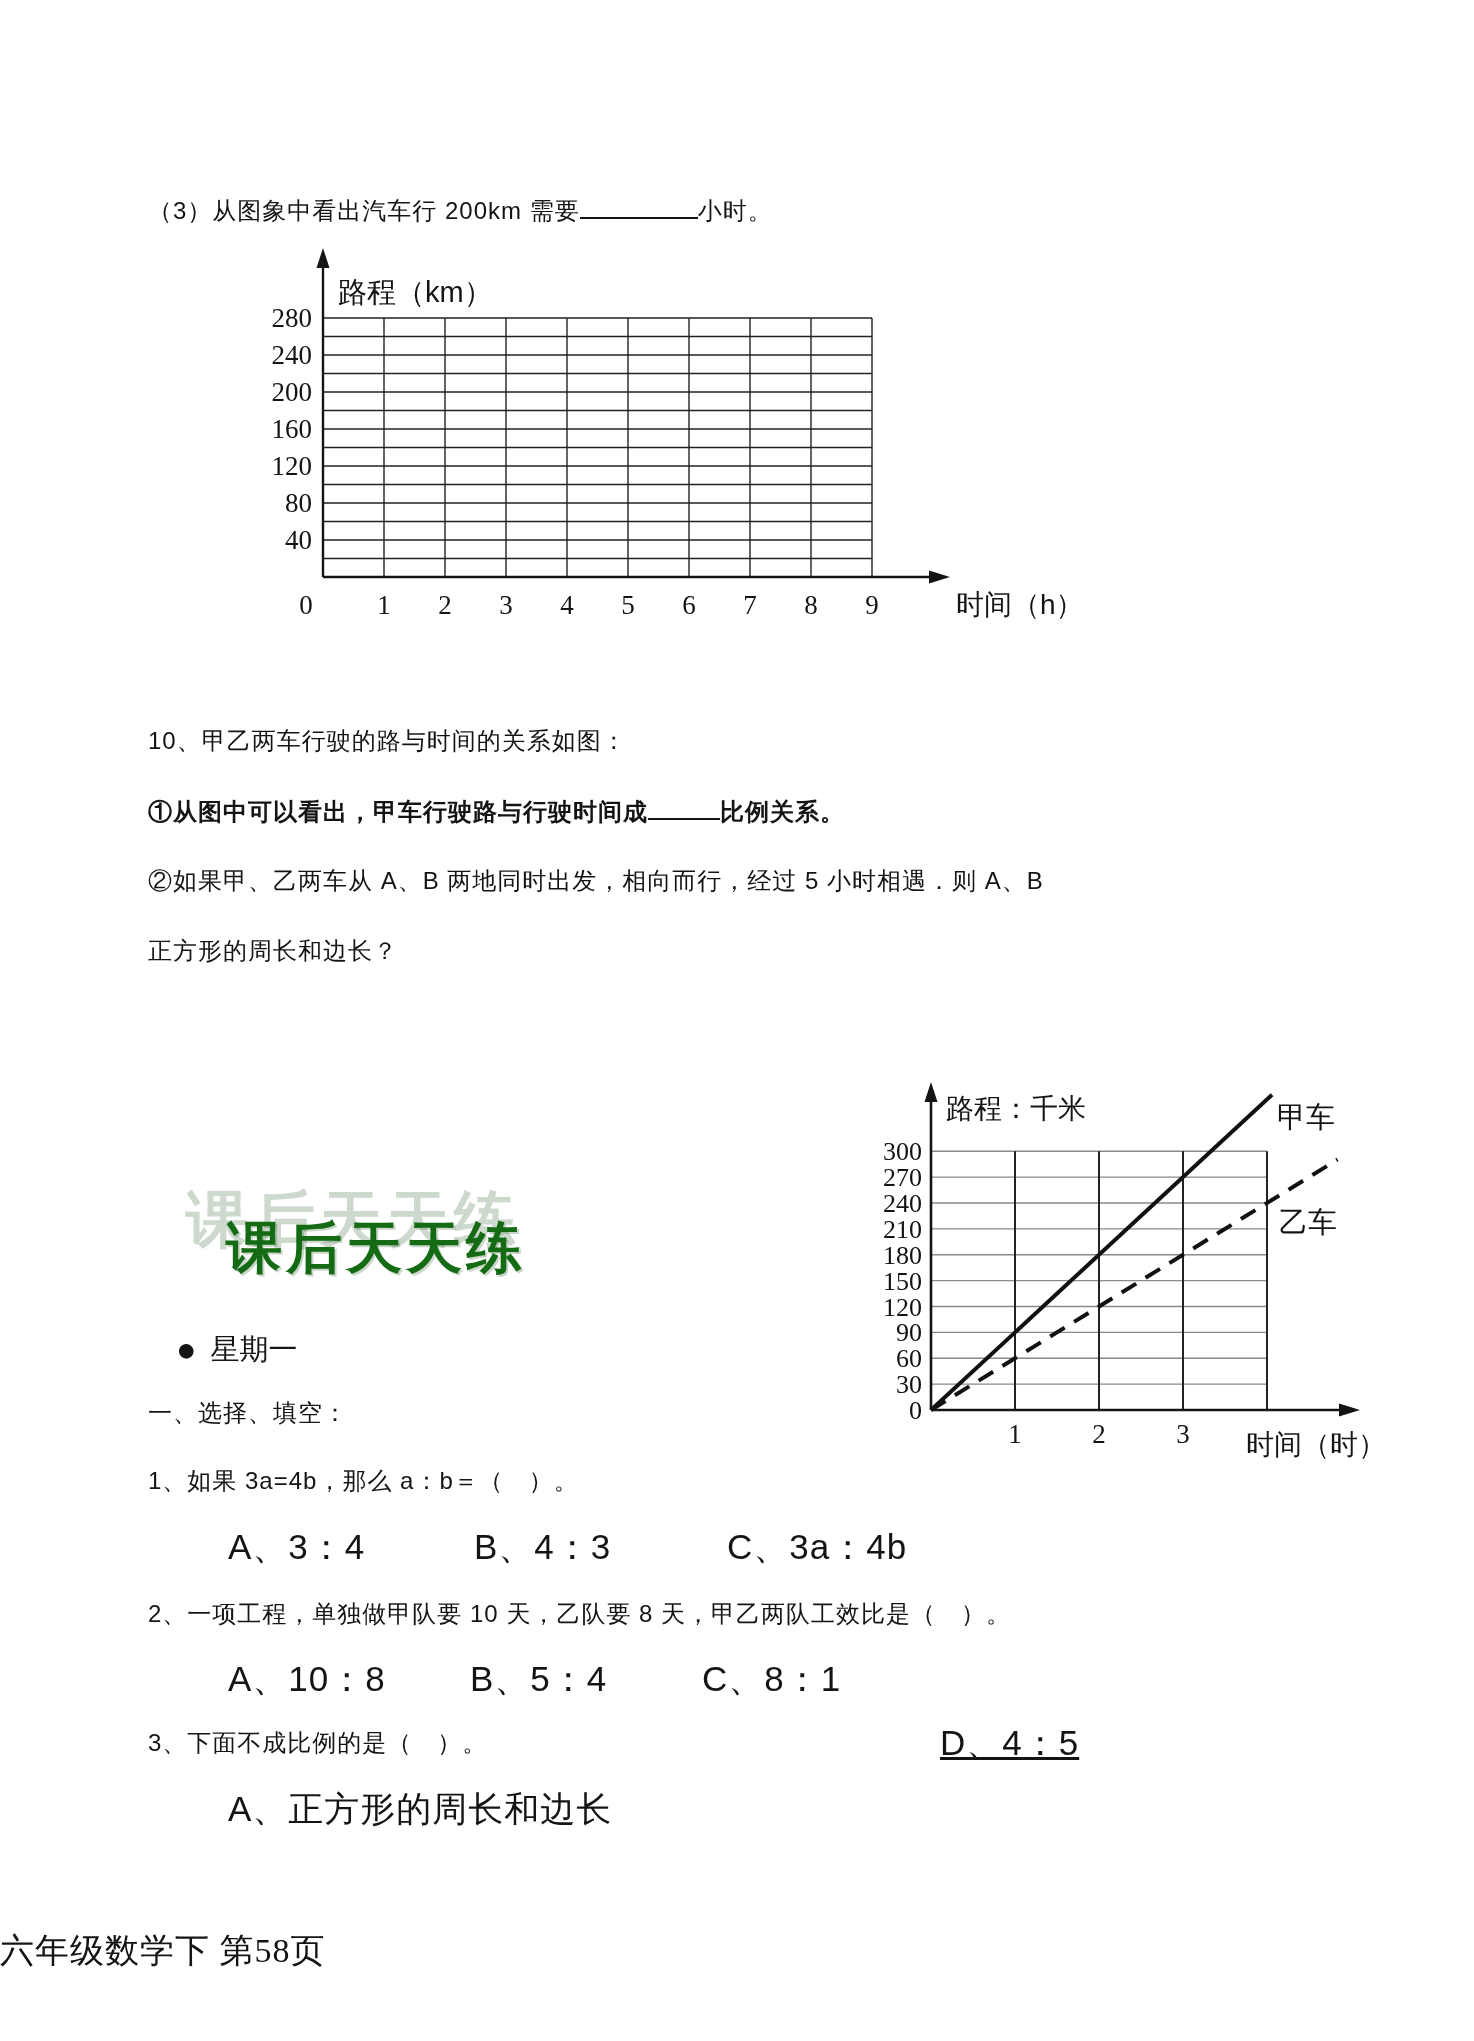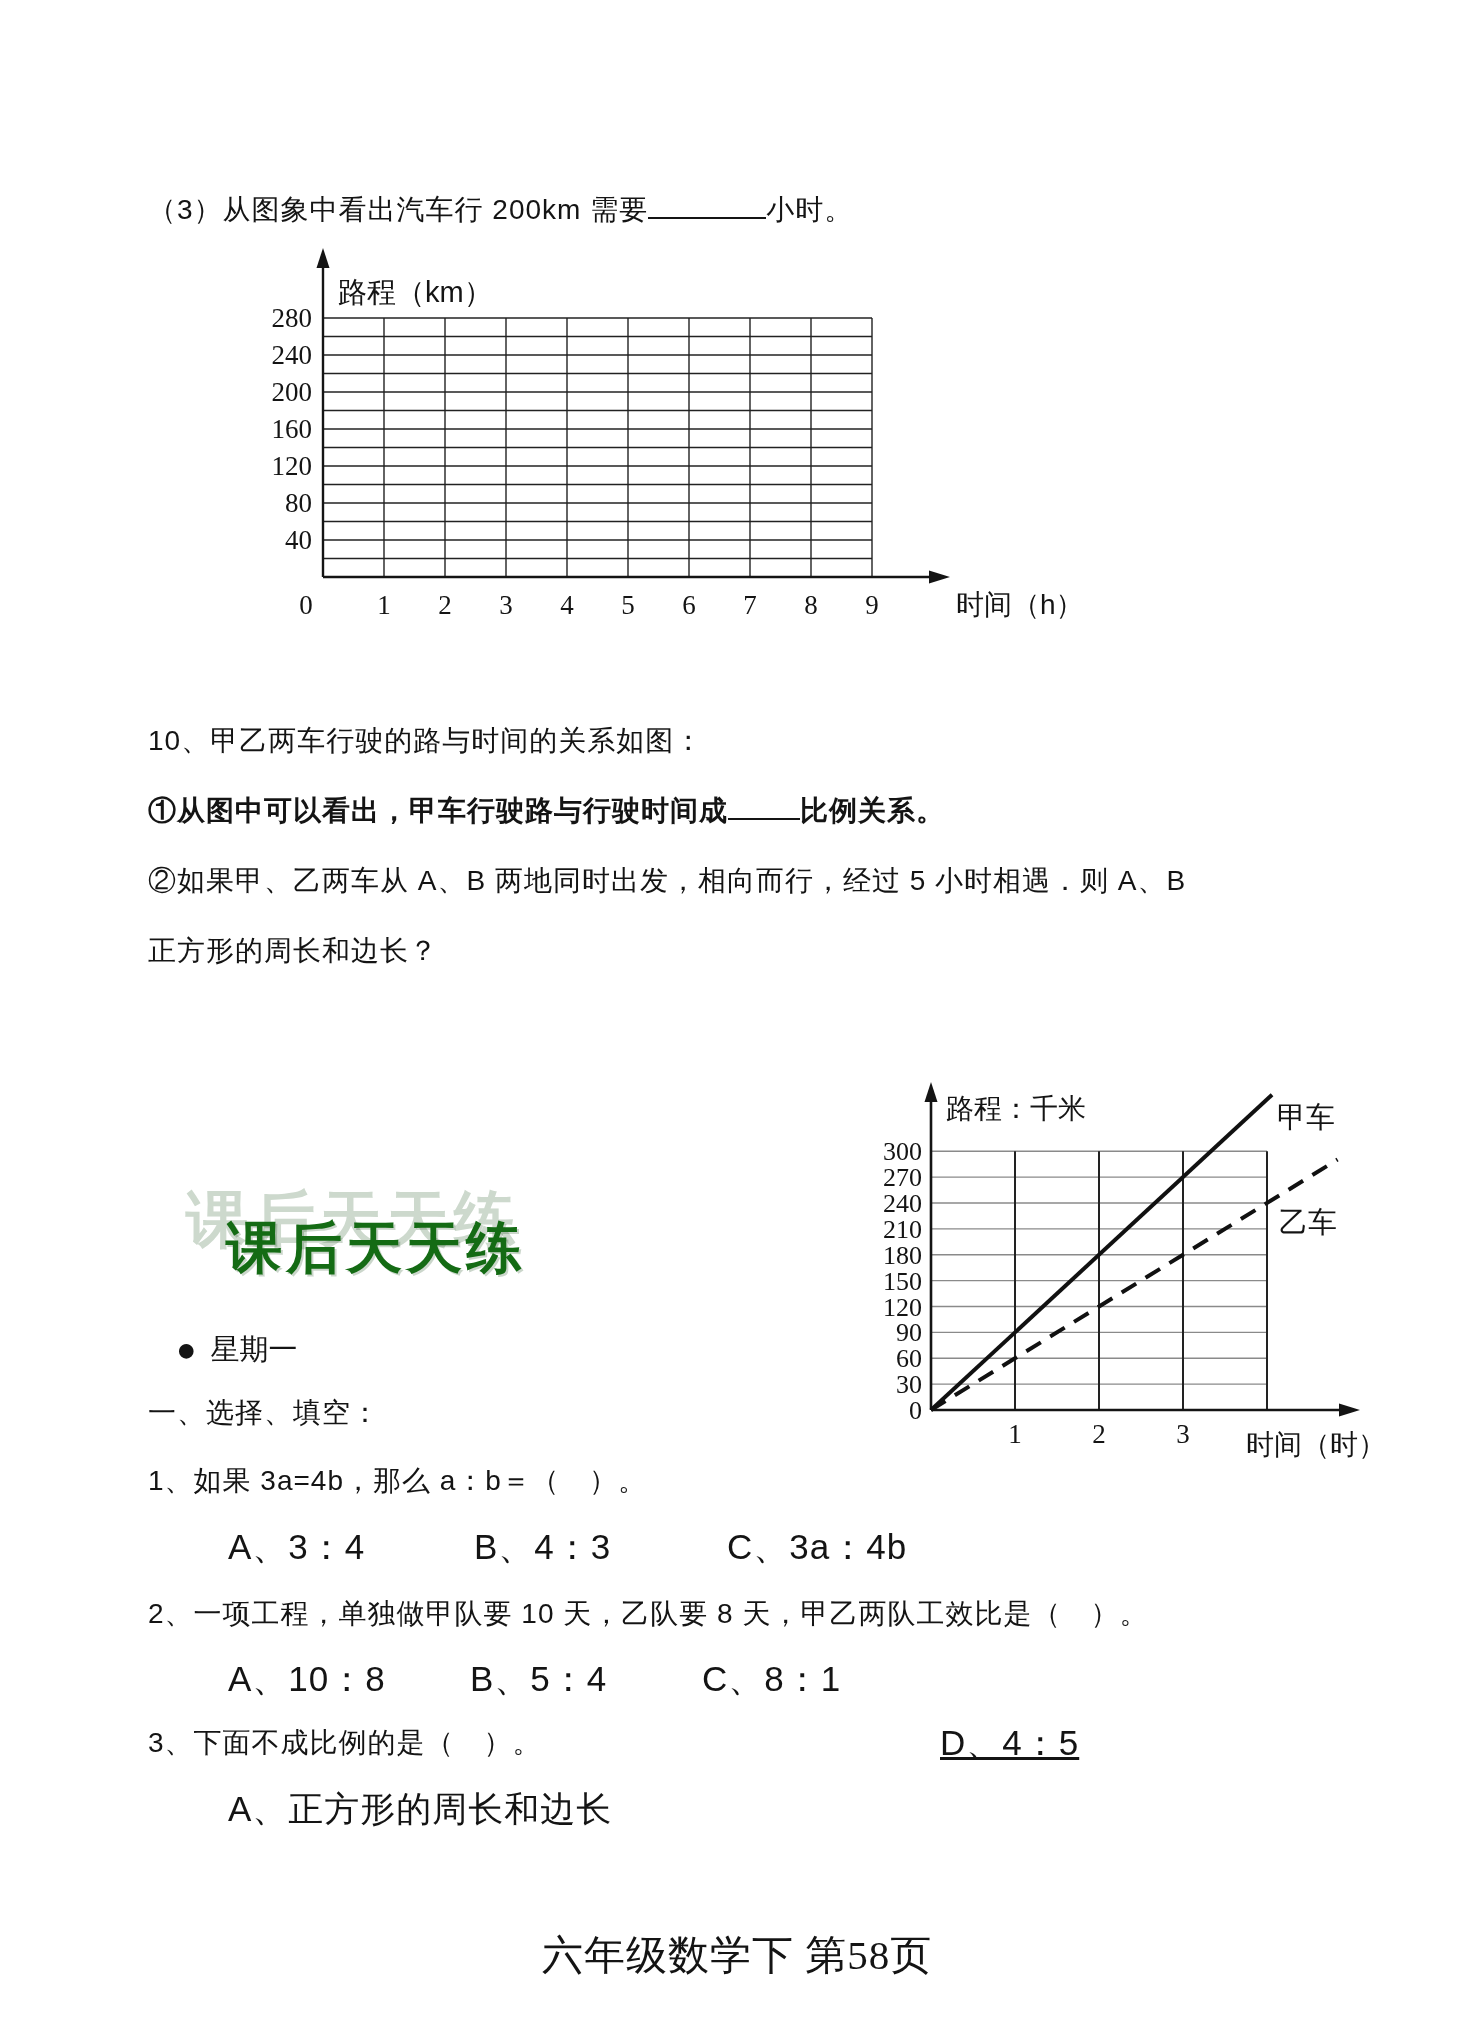--- a/index.html
+++ b/index.html
@@ -1,31 +1,31 @@
 <!DOCTYPE html>
 <html><head>
 <meta charset="utf-8">
 <style>
   html,body{margin:0;padding:0;background:#fff;}
   .page{position:relative;width:1474px;height:2041px;background:#ffffff;overflow:hidden;
         font-family:"Liberation Sans",sans-serif;color:#141414;}
-  .line{position:absolute;left:148px;font-size:28px;line-height:34px;white-space:nowrap;letter-spacing:1px;}
+  .line{position:absolute;left:148px;font-size:24px;line-height:34px;white-space:nowrap;letter-spacing:1px;}
   .opt{position:absolute;font-size:35px;line-height:34px;white-space:nowrap;letter-spacing:1px;}
   .blank{display:inline-block;border-bottom:2px solid #141414;height:24px;vertical-align:baseline;}
   .w118{width:118px;} .w72{width:72px;}
   .chart1{position:absolute;left:140px;top:240px;}
   .chart2{position:absolute;left:880px;top:1070px;}
   .watermark{position:absolute;left:186px;top:1178px;font-size:62px;font-weight:bold;
              color:#cdd9cd;letter-spacing:5px;white-space:nowrap;}
   .section-title{position:absolute;left:226px;top:1211px;font-size:56px;font-weight:bold;
              color:#146b14;letter-spacing:4px;white-space:nowrap;text-shadow:2px 2px 0 rgba(16,70,16,0.22);}
   .week{position:absolute;left:176px;top:1328px;font-size:29px;font-weight:normal;white-space:nowrap;text-align:right;}
   .week .bullet{font-size:34px;margin-right:14px;position:relative;top:2px;}
-  .footer{position:absolute;top:1928px;left:0;width:100%;text-align:center;
-          font-family:"Liberation Serif",serif;font-size:41px;letter-spacing:1px;}
+  .footer{position:absolute;top:1928px;left:0;width:100%;text-align:left;
+          font-family:"Liberation Serif",serif;font-size:34px;letter-spacing:1px;}
 </style>
 </head>
 <body>
 
 <div class="page">
 
   <div class="line" style="top:193px;">
     <span>（3）从图象中看出汽车行 200km 需要</span><span class="blank w118"></span><span>小时。</span>
   </div>
 

